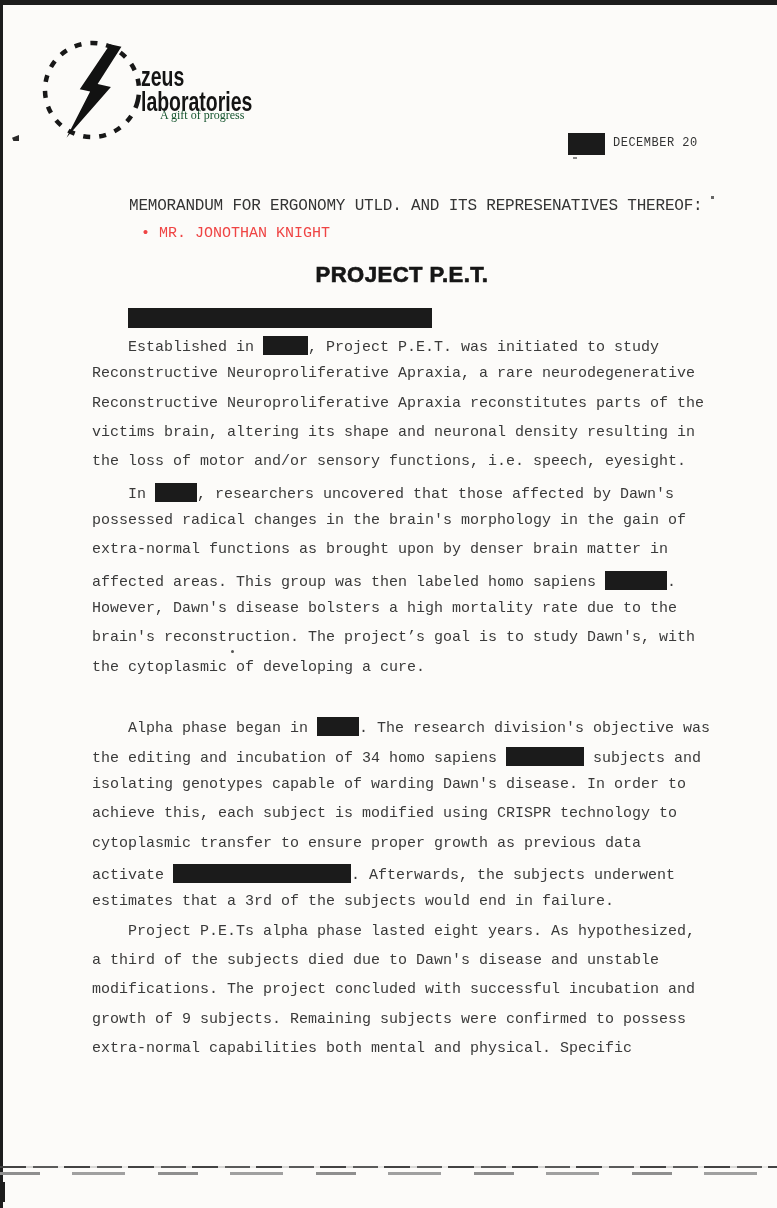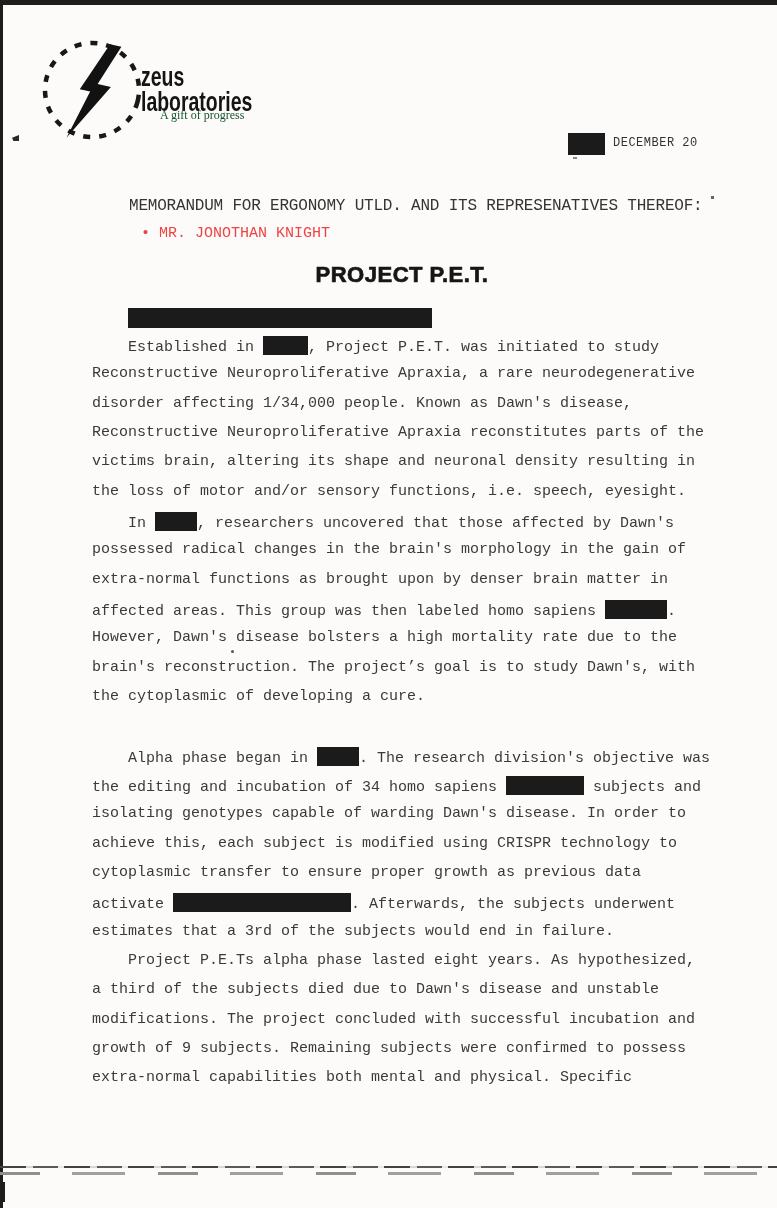--- a/index.html
+++ b/index.html
@@ -78,21 +78,20 @@
   <div class="memo-line1">MEMORANDUM FOR ERGONOMY UTLD. AND ITS REPRESENATIVES THEREOF:</div>
   <div class="memo-line2">• MR. JONOTHAN KNIGHT</div>
 
   <div class="doc-title">PROJECT P.E.T.</div>
   <div class="subject-redact"></div>
 
   <div id="body-text">
       <div class="para">
         <div class="line"><span>    Established in </span><span class="redact" style="width: 45px;"></span><span>, Project P.E.T. was initiated to study</span></div>
         <div class="line"><span>Reconstructive Neuroproliferative Apraxia, a rare neurodegenerative</span></div>
-        <div class="line"><span>disorder affecting 1/34,000 people. Known as Dawn's disease,</span></div>
         <div class="line"><span>Reconstructive Neuroproliferative Apraxia reconstitutes parts of the</span></div>
         <div class="line"><span>victims brain, altering its shape and neuronal density resulting in</span></div>
         <div class="line"><span>the loss of motor and/or sensory functions, i.e. speech, eyesight.</span></div>
       </div>
       <div class="para">
         <div class="line"><span>    In </span><span class="redact" style="width: 42px;"></span><span>, researchers uncovered that those affected by Dawn's</span></div>
         <div class="line"><span>possessed radical changes in the brain's morphology in the gain of</span></div>
         <div class="line"><span>extra-normal functions as brought upon by denser brain matter in</span></div>
         <div class="line"><span>affected areas. This group was then labeled homo sapiens </span><span class="redact" style="width: 62px;"></span><span>.</span></div>
         <div class="line"><span>However, Dawn's disease bolsters a high mortality rate due to the</span></div>

